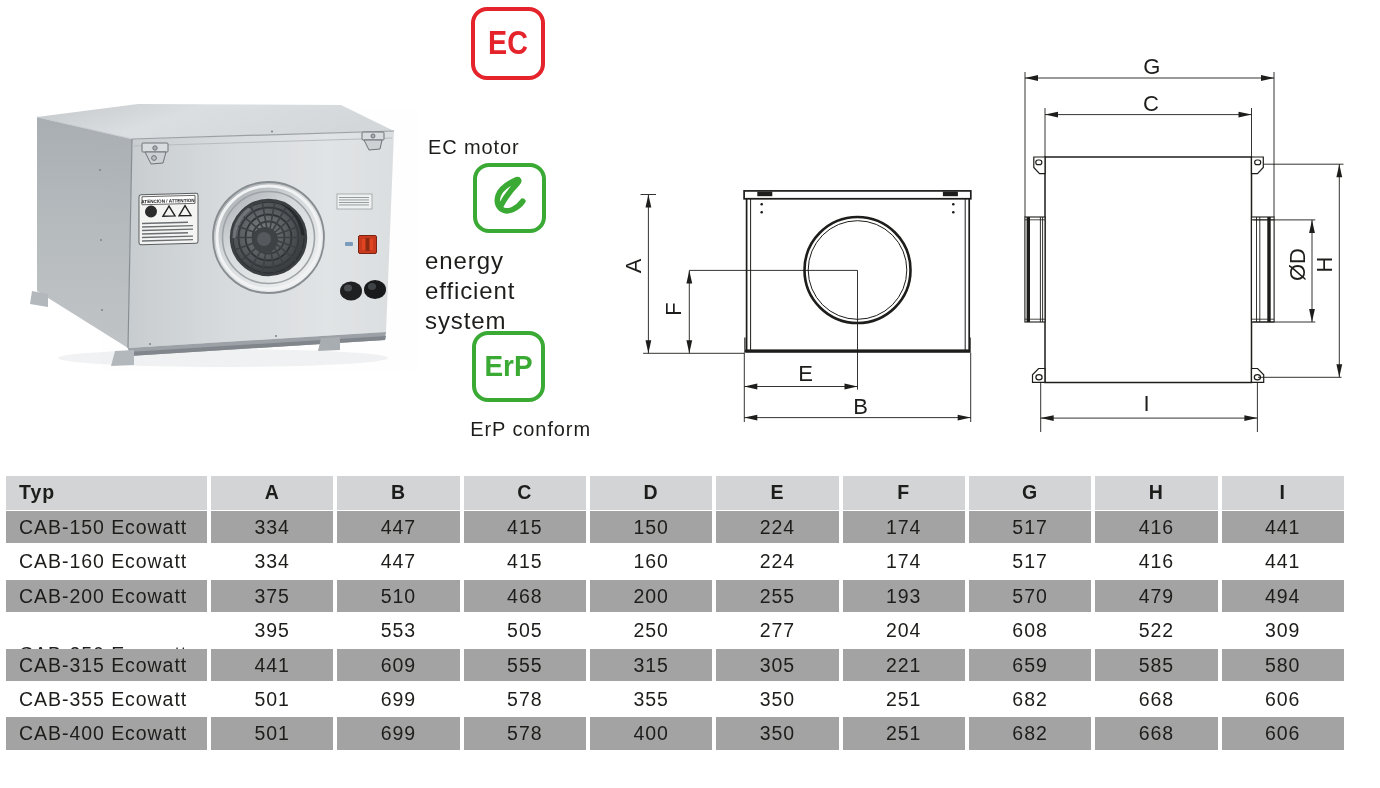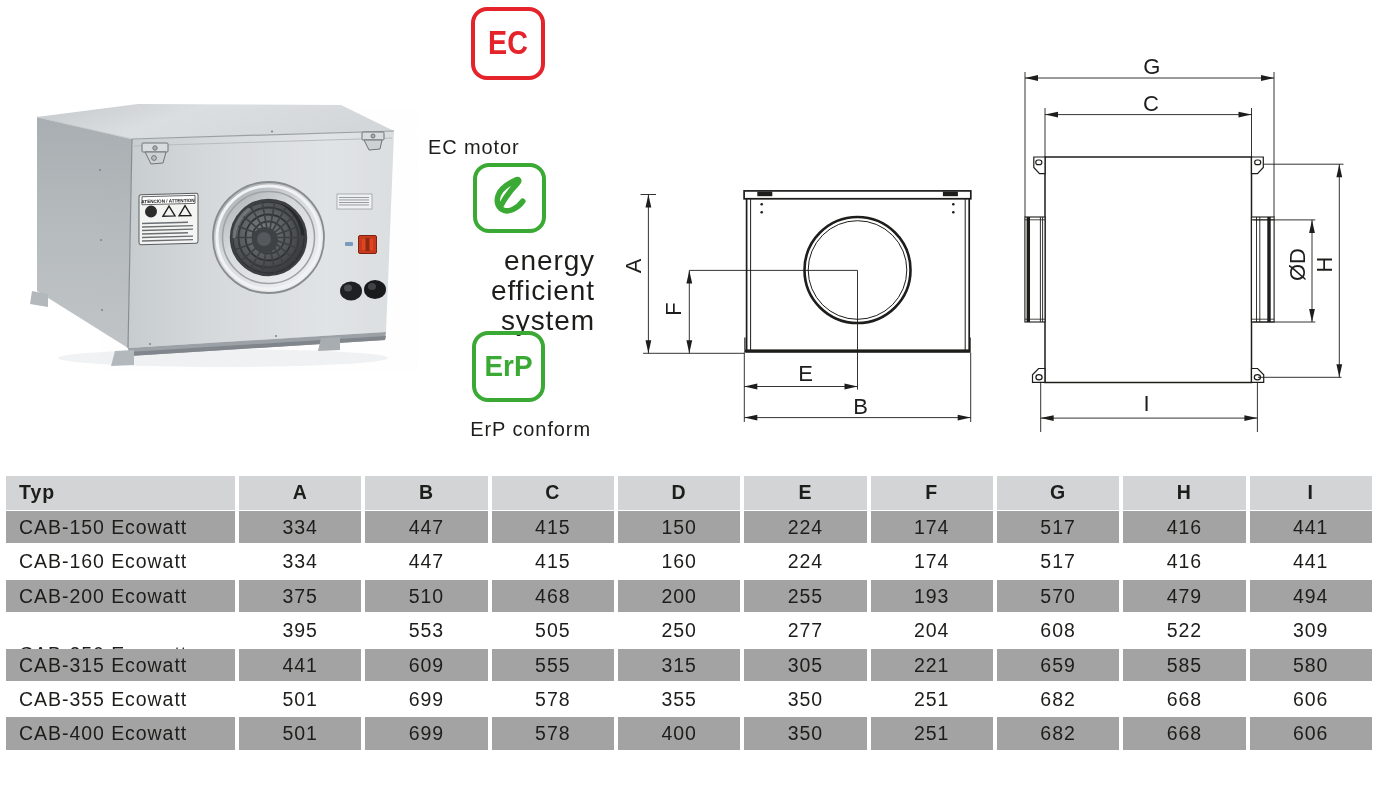--- a/index.html
+++ b/index.html
@@ -4,21 +4,21 @@
 *{margin:0;padding:0;box-sizing:border-box}
 html,body{width:1380px;height:788px;background:#fff;overflow:hidden;
  font-family:"Liberation Sans",sans-serif;color:#1d1d1b;position:relative}
 .tbl{position:absolute;left:6px;top:476px;width:1366px}
 .trow{display:flex;gap:4.03px}
 .hrow{height:33.8px;margin-bottom:1.2px}
 .drow{height:32.4px;margin-bottom:2.0px}
 .hrow>div{background:#d3d4d5;font-weight:bold;line-height:33.8px}
 .drow>div{line-height:32.4px}
 .drow>.g{background:#a3a3a3}
-.c0{width:229px}
+.c0{width:201px}
 .c{width:122.3px}
 .ctr{text-align:center}
 .tbl div{font-size:19.5px;white-space:nowrap;letter-spacing:0.95px}
 </style></head>
 <body>
 <svg style="position:absolute;left:18px;top:88px" width="400" height="300" viewBox="0 0 400 300">
 <defs>
 <linearGradient id="topG" x1="0" y1="0" x2="1" y2="0.3">
  <stop offset="0" stop-color="#c3c8cb"></stop>
         <stop offset="0.45" stop-color="#dcdfe1"></stop>
@@ -145,21 +145,21 @@
 <circle cx="132" cy="256" r="1.1" fill="#83898d"></circle>
 <circle cx="258" cy="248" r="1.1" fill="#83898d"></circle>
 </svg>
 <div style="position:absolute;left:471px;top:7px;width:74px;height:73px;border:4px solid #e5232b;border-radius:16px;"></div>
 <div style="position:absolute;left:471px;top:7px;width:74px;height:73px;line-height:71px;text-align:center;font-size:33px;font-weight:bold;color:#e5232b;transform:scaleX(0.87);">EC</div>
 <div style="position:absolute;left:428px;top:92px;width:160px;text-align:left;font-size:20px;letter-spacing:0.9px;color:#1d1d1b;margin-top:44px;">EC motor</div>
 <div style="position:absolute;left:473px;top:163px;width:73px;height:70px;border:4px solid #3aaa35;border-radius:16px;"></div>
 <svg style="position:absolute;left:473px;top:163px" width="73" height="70" viewBox="0 0 73 70">
 <path d="M27.2 44 C 30.8 37 38 26.8 44 20.8 C 47 17.8 46 15.4 42 17.4 C 33.8 21.4 26.6 27.6 25 33 C 23.3 38.8 24.8 44.2 29.8 46.9 C 35 49.7 44.5 45.8 49.8 38.2" fill="none" stroke="#3aaa35" stroke-width="5.6" stroke-linecap="round" stroke-linejoin="round"></path>
 </svg>
-<div style="position:absolute;left:425px;top:246px;width:170px;text-align:right;font-size:28px;line-height:30px;letter-spacing:0.9px;color:#1d1d1b;">energy efficient<br>system</div>
+<div style="position:absolute;left:425px;top:246px;width:170px;text-align:left;font-size:24px;line-height:30px;letter-spacing:0.9px;color:#1d1d1b;">energy efficient<br>system</div>
 <div style="position:absolute;left:472px;top:331px;width:73px;height:71px;border:4px solid #3aaa35;border-radius:16px;"></div>
 <div style="position:absolute;left:472px;top:331px;width:73px;height:71px;line-height:69px;text-align:center;font-size:30px;font-weight:bold;color:#3aaa35;transform:scaleX(0.93);">ErP</div>
 <div style="position:absolute;left:431px;top:418px;width:160px;text-align:right;font-size:20px;letter-spacing:0.9px;color:#1d1d1b;">ErP conform</div>
 <svg style="position:absolute;left:600px;top:150px" width="400" height="310" viewBox="0 0 400 310">
 <rect x="144.1" y="40.9" width="226.7" height="7.9" fill="#fff" stroke="#1d1d1b" stroke-width="1.7"></rect>
 <rect x="157.3" y="41.6" width="15" height="4.6" fill="#1d1d1b"></rect>
 <rect x="342.9" y="41.6" width="15" height="4.6" fill="#1d1d1b"></rect>
 <rect x="146.6" y="48.8" width="222.6" height="152.8" fill="#fff" stroke="#1d1d1b" stroke-width="1.7"></rect>
 <line x1="150.6" y1="48.8" x2="150.6" y2="201.6" stroke="#1d1d1b" stroke-width="1.0"></line>
 <line x1="365.2" y1="48.8" x2="365.2" y2="201.6" stroke="#1d1d1b" stroke-width="1.0"></line>

